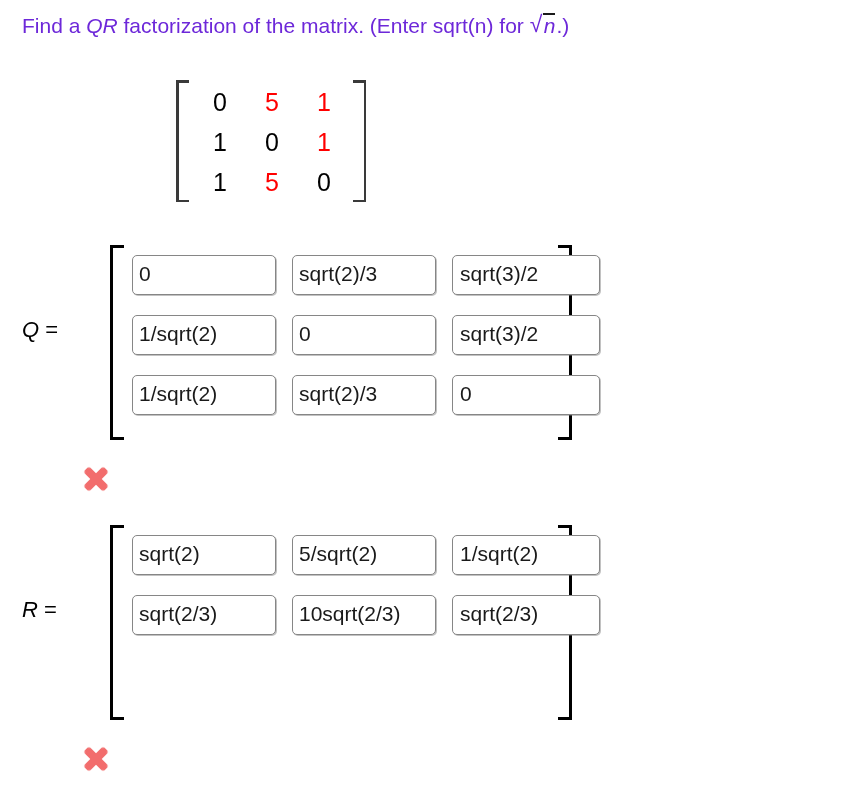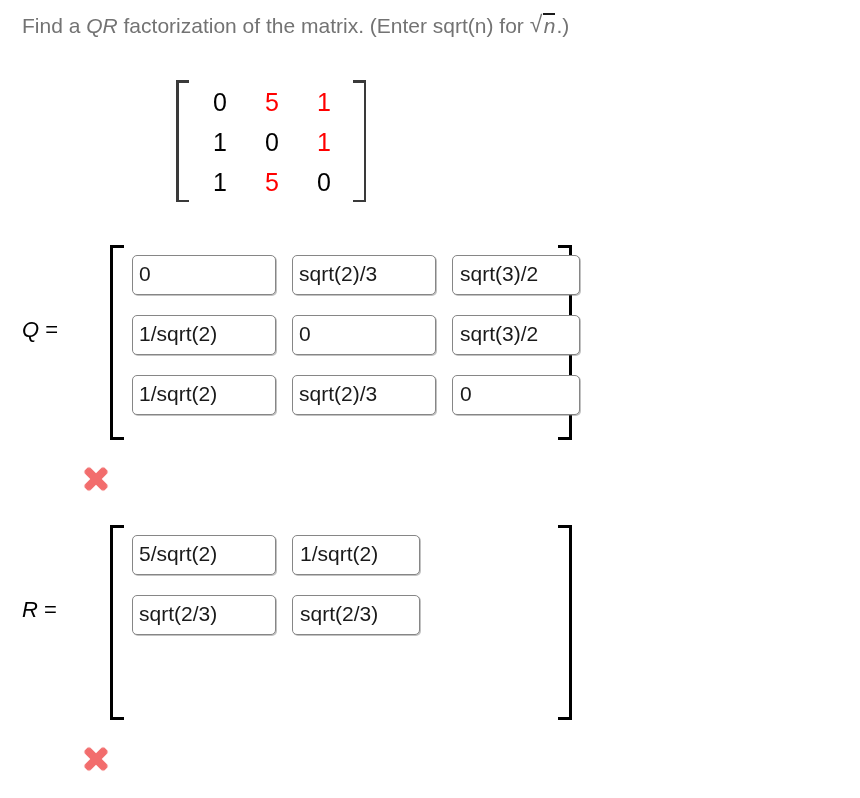--- a/index.html
+++ b/index.html
@@ -17,21 +17,21 @@
   }
 
   
   .prompt {
     position: absolute;
     left: 22px;
     top: 12px;
     font-size: 21px;
     line-height: 28px;
     white-space: nowrap;
-    color: #737373;
+    color: #6d28d9;
   }
   .prompt .it { font-style: italic; }
 
   .radical {
     display: inline-block;
     position: relative;
     padding: 0 1px 0 14px;
     font-style: italic;
   }
   .radical .rad-glyph {
@@ -141,21 +141,21 @@
     box-shadow: 1px 1px 0 rgba(120,120,120,0.45);
     font-size: 21px;
     line-height: 36px;
     padding: 0 6px;
     color: #1a1a1a;
     white-space: nowrap;
     overflow: hidden;
     text-overflow: clip;
     font-family: "Liberation Sans", sans-serif;
   }
-  .field.narrow { width: 128px; padding-left: 7px; }
+  .field.narrow { width: 148px; padding-left: 7px; }
 
   
   .xmark {
     position: absolute;
     width: 30px;
     height: 30px;
   }
   .xmark span {
     position: absolute;
     left: 50%;
@@ -246,25 +246,27 @@
   </div>
   <div class="matrix-frame" style="left:110px; top:0; width:462px;">
     <div class="bracket left">
         <i class="stem"></i>
       </div>
     <div class="bracket right">
         <i class="stem"></i>
       </div>
     <div class="field-grid">
       <div class="field-row">
+        <div class="field">sqrt(2)</div>
         <div class="field">5/sqrt(2)</div>
         <div class="field narrow">1/sqrt(2)</div>
       </div>
       <div class="field-row">
         <div class="field">sqrt(2/3)</div>
+        <div class="field">10sqrt(2/3)</div>
         <div class="field narrow">sqrt(2/3)</div>
       </div>
       <div class="field-row">
       </div>
     </div>
   </div>
 </div>
 
 <div class="xmark" style="left:81px; top:744px;">
   <span class="a"></span>

